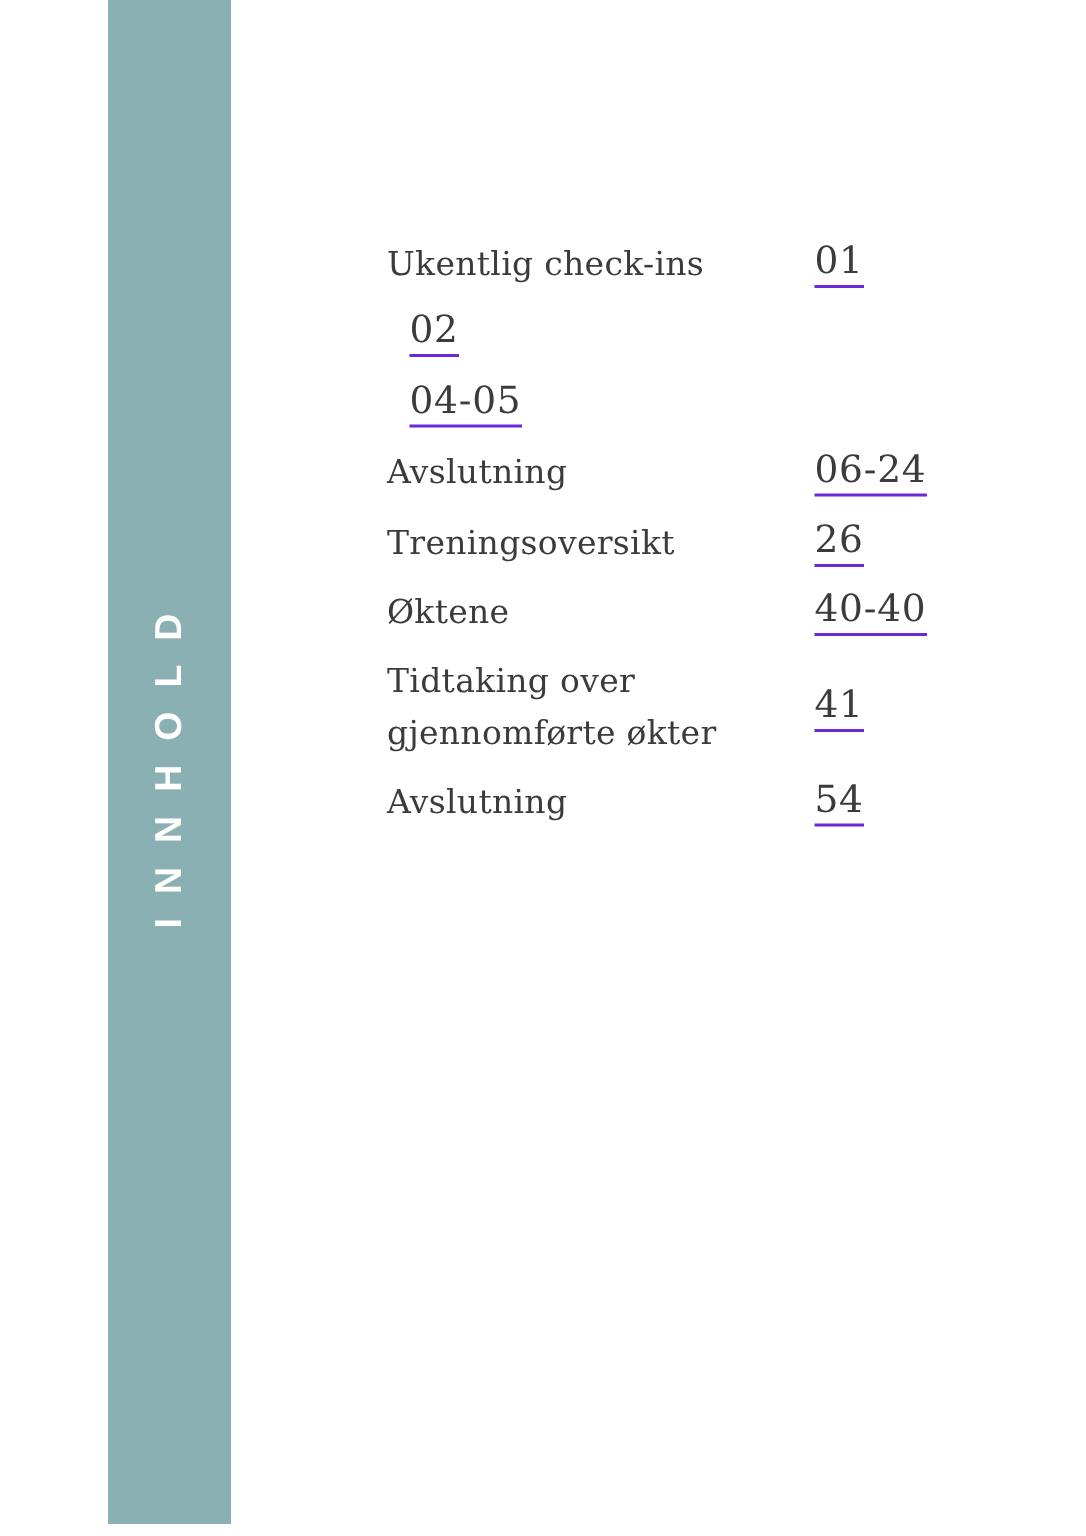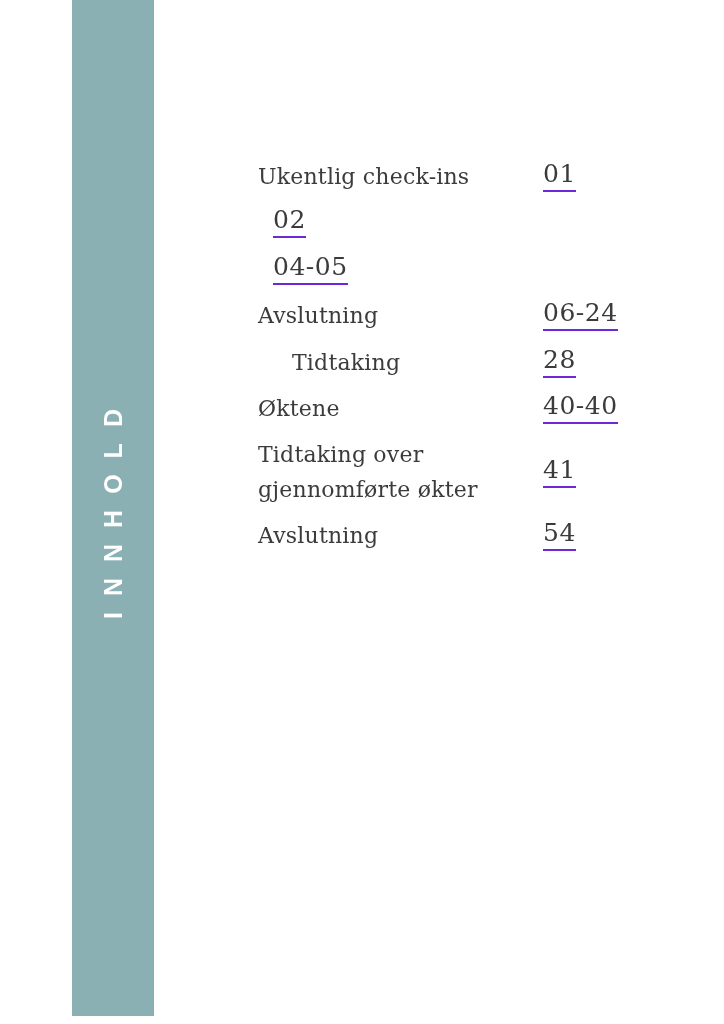--- a/index.html
+++ b/index.html
@@ -99,26 +99,26 @@
 
   <div class="toc-row">
     <span class="toc-page">04-05</span>
   </div>
 
   <div class="toc-row">
     <span class="toc-label">Avslutning</span>
     <span class="toc-page">06-24</span>
   </div>
 
+  <div class="toc-row">
+    <span class="toc-label">Treningsoversikt</span>
+    <span class="toc-page">26</span>
+  </div>
 
 
-  <div class="toc-row indent">
-    <span class="toc-label">Tidtaking</span>
-    <span class="toc-page">28</span>
-  </div>
 
   <div class="toc-row">
     <span class="toc-label">Øktene</span>
     <span class="toc-page">40-40</span>
   </div>
 
   <div class="toc-row double">
     <span class="toc-label">Tidtaking over
 gjennomførte økter</span>
     <span class="toc-page">41</span>

